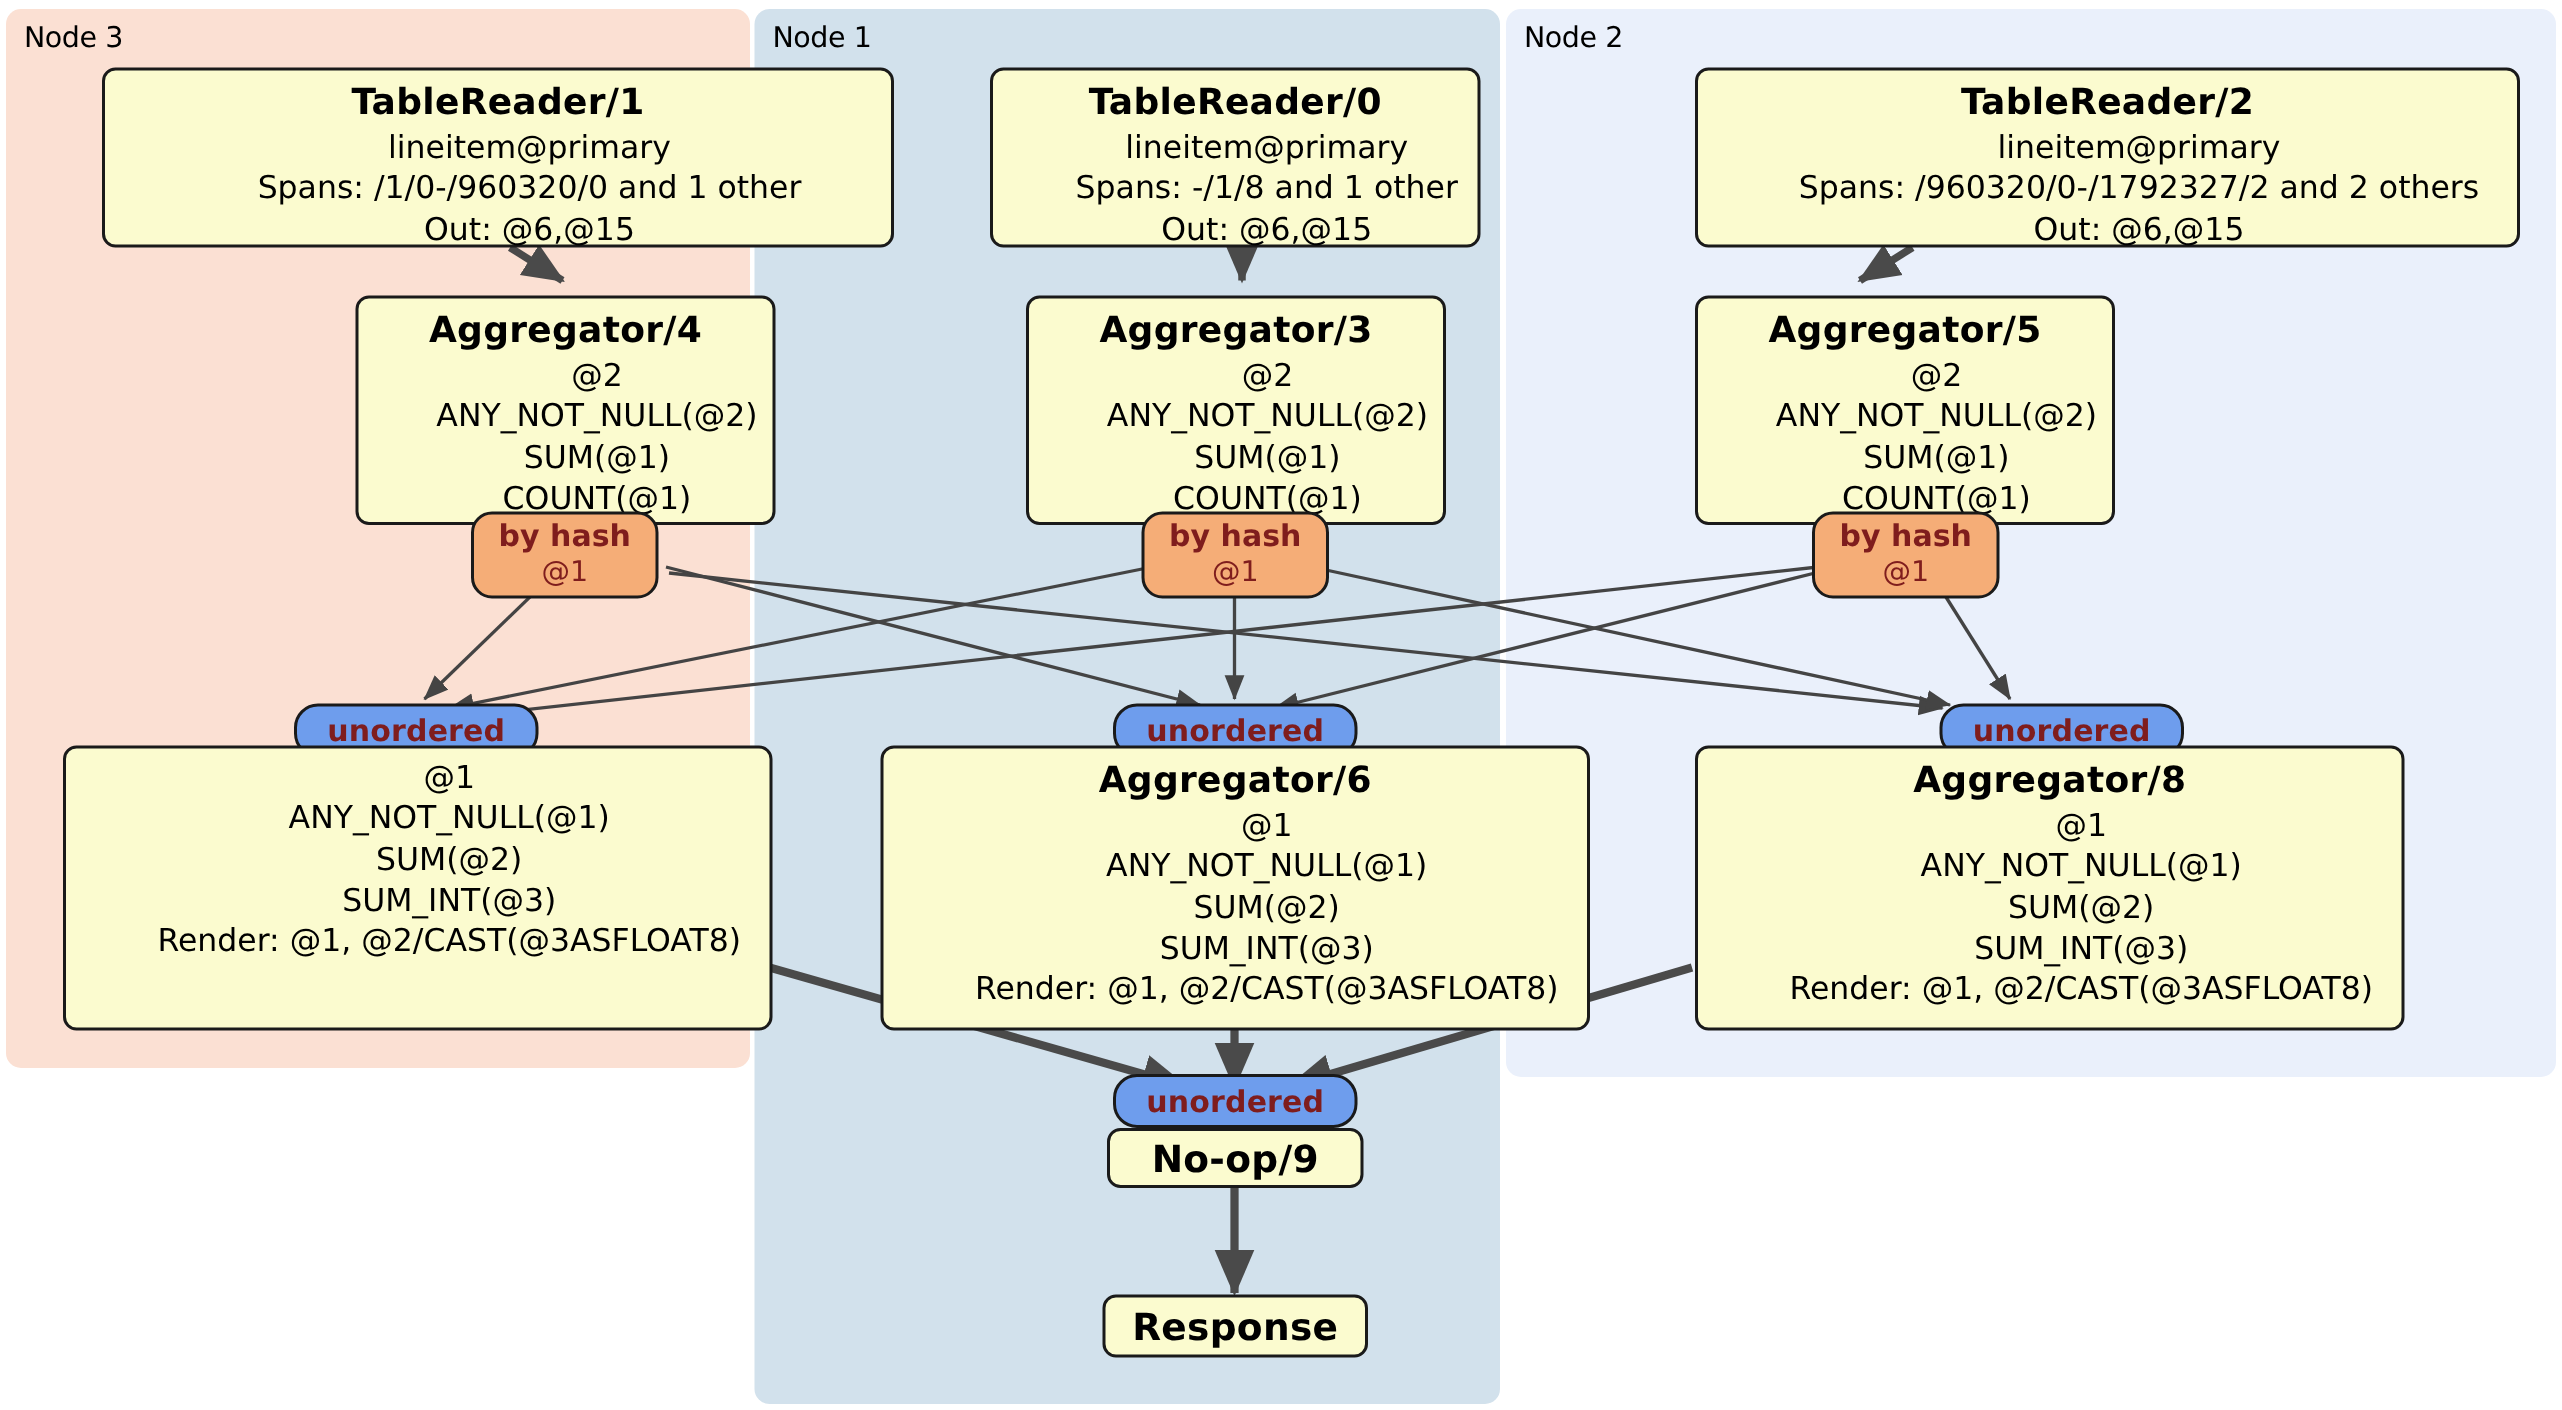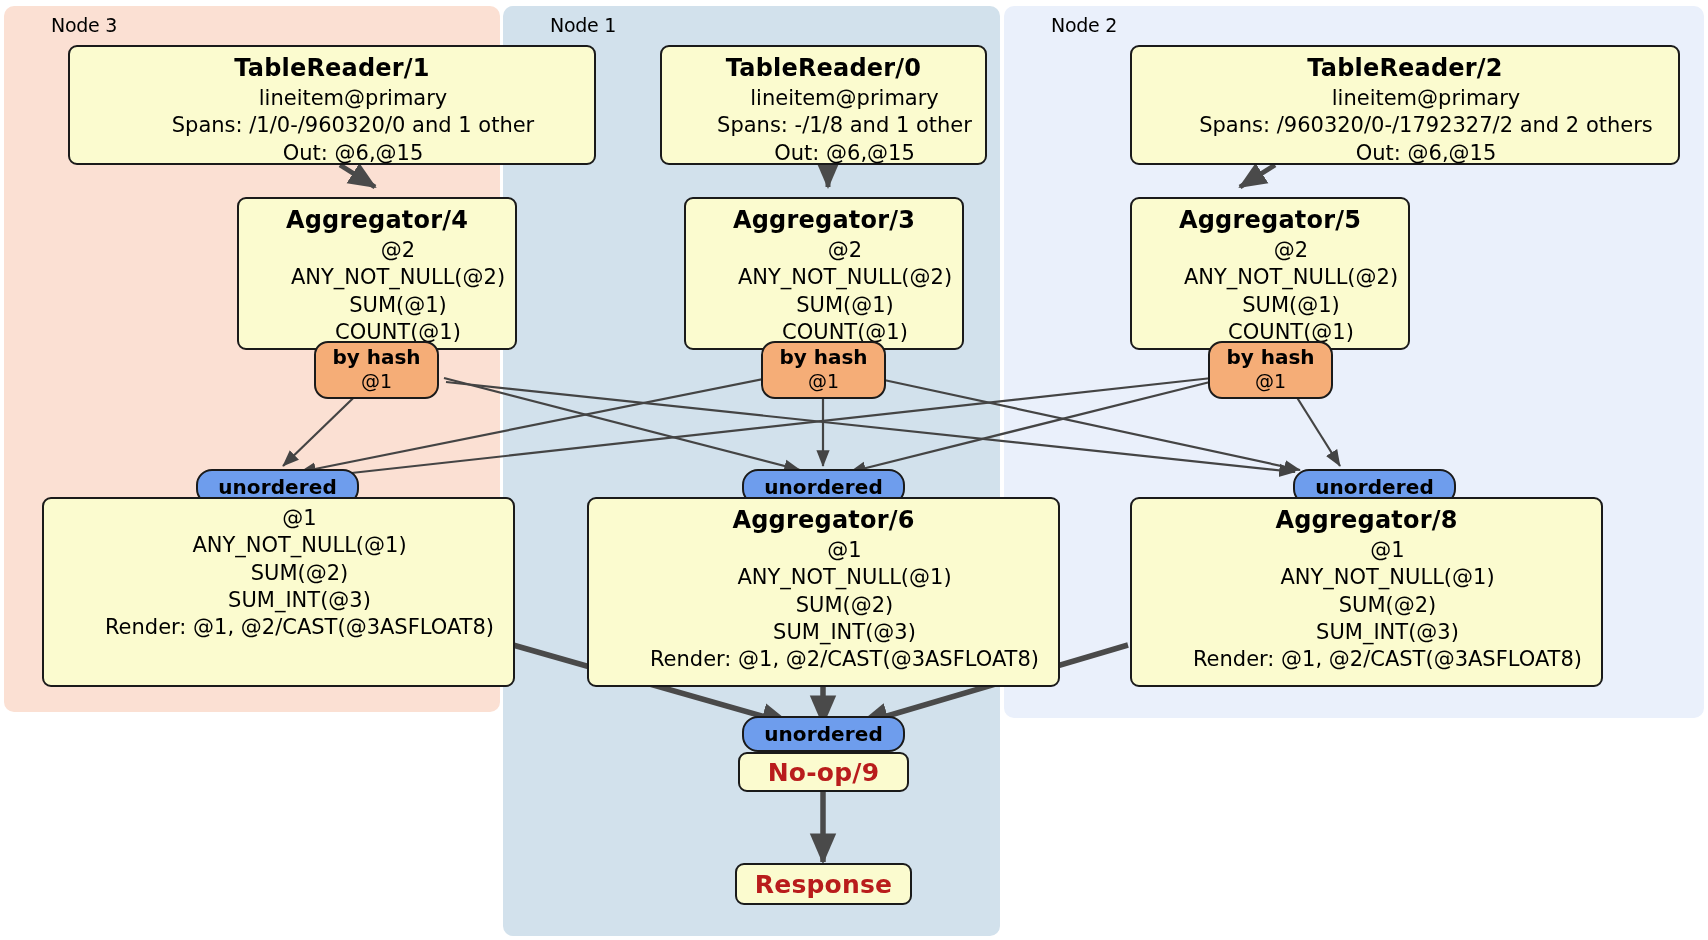--- a/index.html
+++ b/index.html
@@ -23,21 +23,20 @@
     box-sizing: border-box;
   }
   .node-panel-label {
     position: absolute;
     top: 8px;
     left: 12px;
     font-size: 19px;
     color: #000000;
     font-family: "DejaVu Sans", sans-serif;
     letter-spacing: -0.3px;
-    margin-left: 35px;
   }
   #edges {
     position: absolute;
     left: 0;
     top: 0;
     width: 1708px;
     height: 940px;
     pointer-events: none;
   }
   .proc-box {
@@ -64,35 +63,35 @@
     white-space: nowrap;
     margin-left: 42px;
   }
   .small-box {
     position: absolute;
     box-sizing: border-box;
     background: #fbfbcf;
     border: 2.2px solid #1a1a1a;
     border-radius: 9px;
     text-align: center;
-    color: #b91c1c;
+    color: #000000;
     display: flex;
     align-items: center;
     justify-content: center;
   }
   .small-box .proc-title {
     font-size: 25px;
     margin: 0;
   }
   .pill {
     position: absolute;
     box-sizing: border-box;
     border: 2.2px solid #1a1a1a;
     text-align: center;
-    color: #000000;
+    color: #7f1d1d;
   }
   .pill-hash {
     background: #f5ad77;
     border-radius: 14px;
     padding-top: 3px;
     line-height: 1.18;
   }
   .pill-hash .pill-title {
     display: block;
     font-weight: bold;

